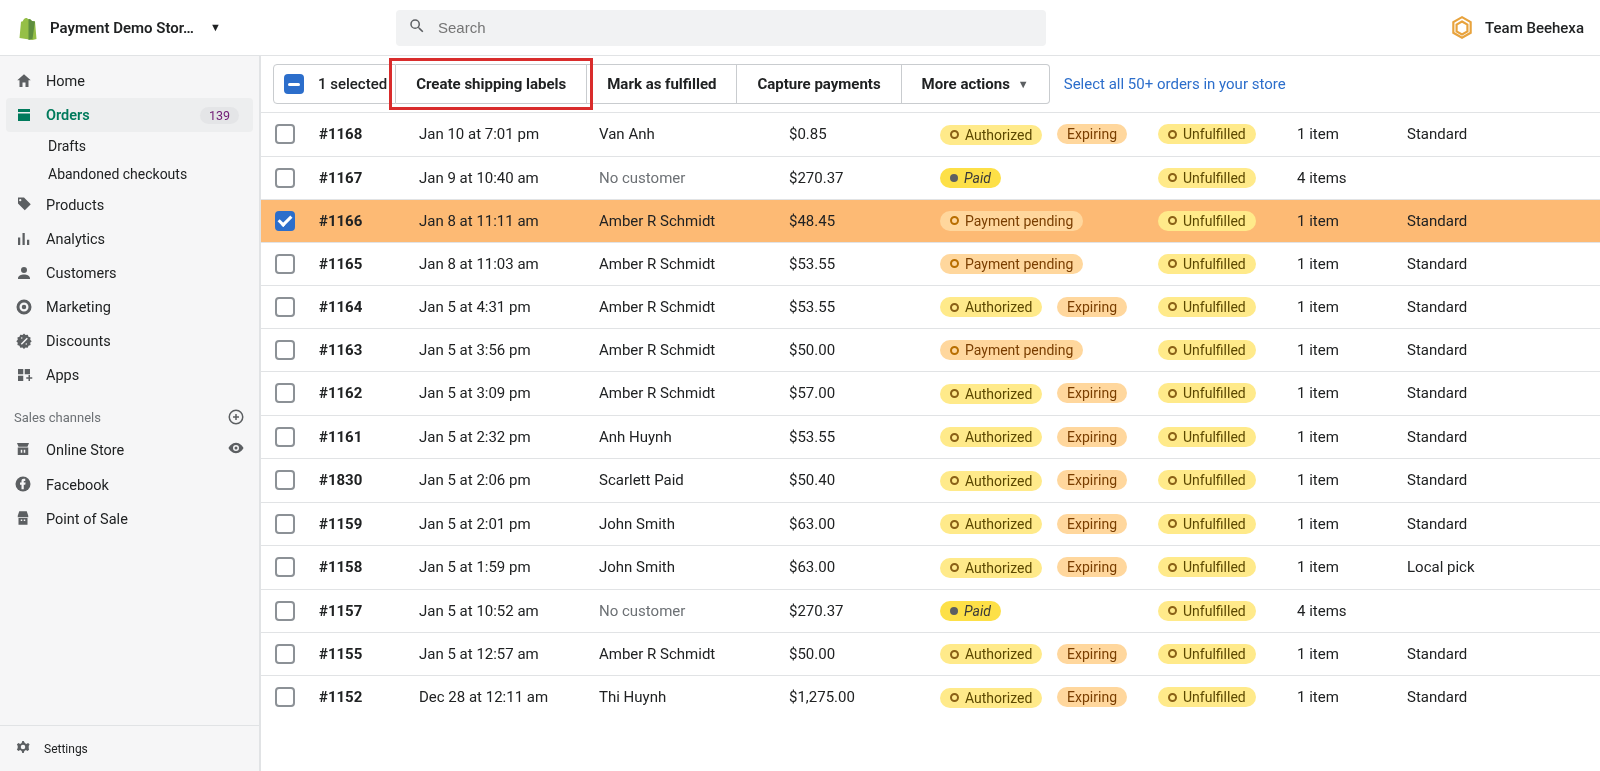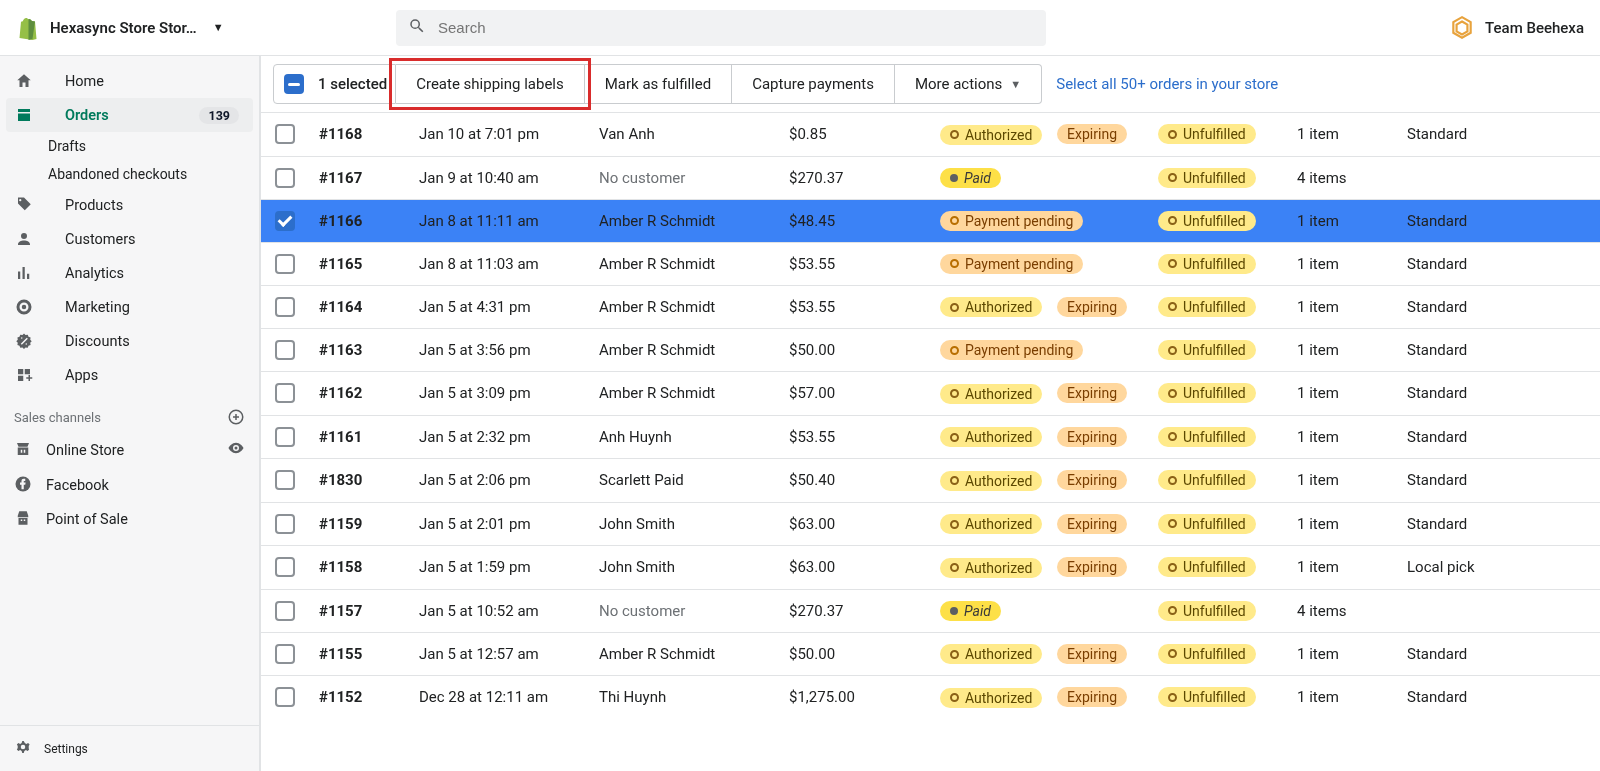--- a/index.html
+++ b/index.html
@@ -17,49 +17,49 @@
 .user { display:flex; align-items:center; gap:10px; font-weight:500; font-size:15px; }
 .user .avatar { width:26px; height:26px; }
 
 .body { display:flex; height:calc(771px - 56px); }
 .sidebar { width:260px; background:#f6f6f7; border-right:1px solid #e1e3e5; display:flex; flex-direction:column; padding-top:8px; }
 .side-item { display:flex; align-items:center; gap:12px; padding:7px 14px; color:#202223; font-size:14.5px; cursor:pointer; }
 .side-item.active { background:#edeeef; font-weight:600; color:#007a5c; border-radius:4px; margin:0 6px; padding-left:8px; }
 .side-item.active .icon-slot svg { fill:#007a5c; }
 .side-item .icon-slot { width:20px; height:20px; display:flex; align-items:center; justify-content:center; }
 .side-item .icon-slot svg { width:18px; height:18px; fill:#5c5f62; }
-.side-item .label { flex:1;margin-left:19px; }
+.side-item .label { flex:1; }
 .side-sub { padding-left:48px; font-size:14px; color:#202223; padding-top:6px; padding-bottom:6px; cursor:pointer; }
-.badge-count { background:#e4e5e7; border-radius:10px; font-size:12.5px; padding:1px 9px; font-weight:700; color:#0f172a; }
+.badge-count { background:#e4e5e7; border-radius:10px; font-size:12.5px; padding:1px 9px; font-weight:400; color:#701a75; }
 .side-section-title { font-size:13px; color:#6d7175; padding:16px 14px 6px; display:flex; align-items:center; justify-content:space-between; }
 .side-section-title .plus { width:18px; height:18px; }
 .channel-row { display:flex; align-items:center; gap:12px; padding:7px 14px; font-size:14.5px; cursor:pointer; }
 .channel-row .icon-slot { width:20px; height:20px; display:flex; }
 .channel-row .icon-slot svg { width:18px; height:18px; fill:#5c5f62; }
 .channel-row .eye { margin-left:auto; }
 .sidebar-spacer { flex:1; }
 .settings { display:flex; align-items:center; gap:12px; padding:12px 14px; border-top:1px solid #e1e3e5; font-size:12px; cursor:pointer; }
 .settings svg { width:18px; height:18px; fill:#5c5f62; }
 
 .main { flex:1; background:#fff; overflow-y:auto; border-left:1px solid #e1e3e5; }
 .bulk-bar { display:flex; align-items:center; padding:8px 12px 8px 12px; gap:0; }
 .bulk-left { display:flex; align-items:center; border:1px solid #c9cccf; border-radius:4px 0 0 4px; height:40px; padding:0 8px 0 10px; gap:14px; }
 .chk-mixed { width:20px; height:20px; background:#2c6ecb; border-radius:4px; position:relative; }
 .chk-mixed::after { content:""; position:absolute; left:4px; right:4px; top:8.5px; height:3px; background:#fff; border-radius:2px; }
 .bulk-count { font-weight:500; font-size:15px; }
-.bulk-btn { border:1px solid #c9cccf; border-left:none; height:40px; padding:0 20px; display:flex; align-items:center; font-size:15px; background:#fff; cursor:pointer; }
+.bulk-btn { border:1px solid #c9cccf; border-left:none; height:40px; padding:0 20px; display:flex; align-items:center; font-size:15px; background:#fff; cursor:pointer;font-weight:bold; }
 .bulk-btn:last-of-type { border-radius:0 4px 4px 0; }
 .bulk-btn .caret2 { margin-left:8px; font-size:11px; color:#5c5f62; }
 .highlight-box { position:relative; }
 .highlight-box::before { content:""; position:absolute; left:-7px; right:-7px; top:-7px; bottom:-7px; border:3px solid #d92c2c; pointer-events:none; }
 .select-all-link { margin-left:14px; color:#2c6ecb; font-size:15px; cursor:pointer; }
 
 table.orders { width:100%; border-collapse:collapse; }
 table.orders td { padding:11px 10px; border-top:1px solid #e1e3e5; font-size:15px; vertical-align:middle; white-space:nowrap; }
-table.orders tr.selected { background:#3b82f6; }
+table.orders tr.selected { background:#fdba74; }
 td.chk-cell { width:48px; text-align:center; }
 .chk { width:20px; height:20px; border:2px solid #8c9196; border-radius:4px; display:inline-block; vertical-align:middle; background:#fff; }
 .chk.checked { background:#2c6ecb; border-color:#2c6ecb; position:relative; }
 .chk.checked::after { content:""; position:absolute; left:4px; top:0px; width:5px; height:10px; border:solid #fff; border-width:0 3px 3px 0; transform:rotate(45deg); }
 td.order-id { font-weight:700; width:100px; }
 td.date { width:180px; }
 td.customer { width:190px; }
 td.customer.none { color:#6d7175; }
 td.total { width:140px; }
 td.payment { width:200px; }
@@ -84,21 +84,21 @@
 <body>
 
 <div class="topbar">
   <div class="brand">
     <span class="logo">
       <svg viewBox="0 0 24 24">
           <path fill="#95bf47" d="M19 5.5l-3-.5-1.5-1.5L13 3l-1 .3c-.3-.8-.9-1.3-1.8-1.3C8.5 2 7.4 3.4 6.8 5.3L5 5.8 3.5 22l13 2 4-1L19 5.5z"></path>
           <path fill="#5e8e3e" d="M16 5l-1.5-1.5L13 3l-.5.15V24l4-.9L19 5.5 16 5z"></path>
         </svg>
     </span>
-    <span class="store">Hexasync Store Stor…</span>
+    <span class="store">Payment Demo Stor…</span>
     <span class="caret">▼</span>
   </div>
   <div class="search-wrap">
     <div class="search">
       <span>
         <svg viewBox="0 0 24 24">
             <path d="M15.5 14h-.79l-.28-.27A6.471 6.471 0 0016 9.5 6.5 6.5 0 109.5 16c1.61 0 3.09-.59 4.23-1.57l.27.28v.79l5 4.99L20.49 19l-4.99-5zM9.5 14A4.5 4.5 0 119.5 5a4.5 4.5 0 010 9z"></path>
           </svg>
       </span>
       <input placeholder="Search" style="">
@@ -142,32 +142,32 @@
       <span class="icon-slot">
           <svg viewBox="0 0 24 24">
             <path d="M21 11l-9-9H4v8l9 9zM7 7a1.5 1.5 0 110-3 1.5 1.5 0 010 3z"></path>
           </svg>
         </span>
       <span class="label">Products</span>
     </div>
     <div class="side-item">
       <span class="icon-slot">
           <svg viewBox="0 0 24 24">
+            <path d="M4 20V10h3v10zm6 0V4h3v16zm6 0v-7h3v7z"></path>
+          </svg>
+        </span>
+      <span class="label">Analytics</span>
+    </div>
+    <div class="side-item">
+      <span class="icon-slot">
+          <svg viewBox="0 0 24 24">
             <path d="M12 12a4 4 0 100-8 4 4 0 000 8zm0 2c-4 0-8 2-8 5v1h16v-1c0-3-4-5-8-5z"></path>
           </svg>
         </span>
       <span class="label">Customers</span>
-    </div>
-    <div class="side-item">
-      <span class="icon-slot">
-          <svg viewBox="0 0 24 24">
-            <path d="M4 20V10h3v10zm6 0V4h3v16zm6 0v-7h3v7z"></path>
-          </svg>
-        </span>
-      <span class="label">Analytics</span>
     </div>
     <div class="side-item">
       <span class="icon-slot">
           <svg viewBox="0 0 24 24">
             <path d="M12 2a10 10 0 100 20 10 10 0 000-20zm0 4a6 6 0 110 12 6 6 0 010-12zm0 3a3 3 0 100 6 3 3 0 000-6z"></path>
           </svg>
         </span>
       <span class="label">Marketing</span>
     </div>
     <div class="side-item">

